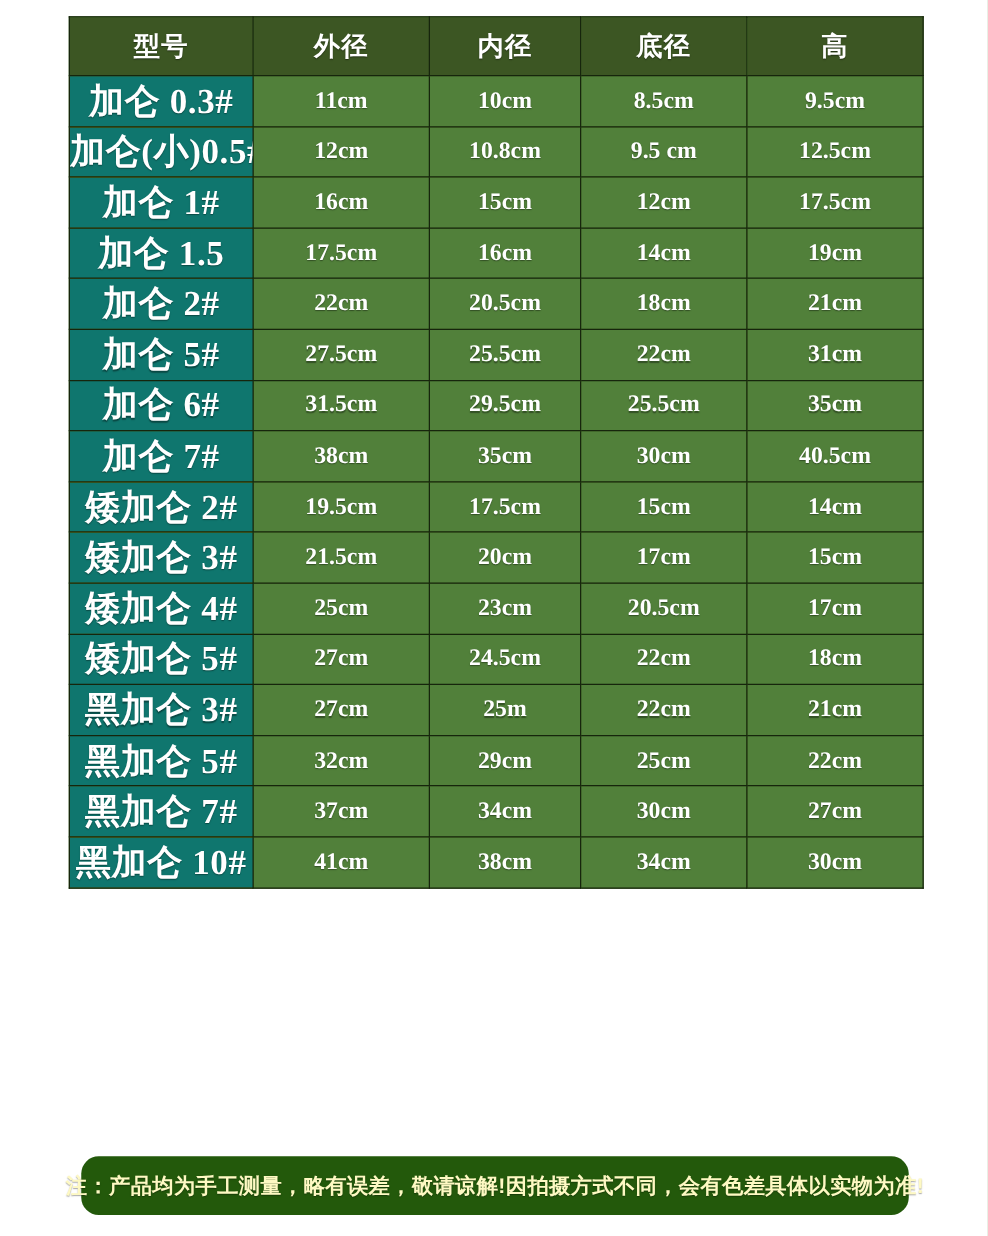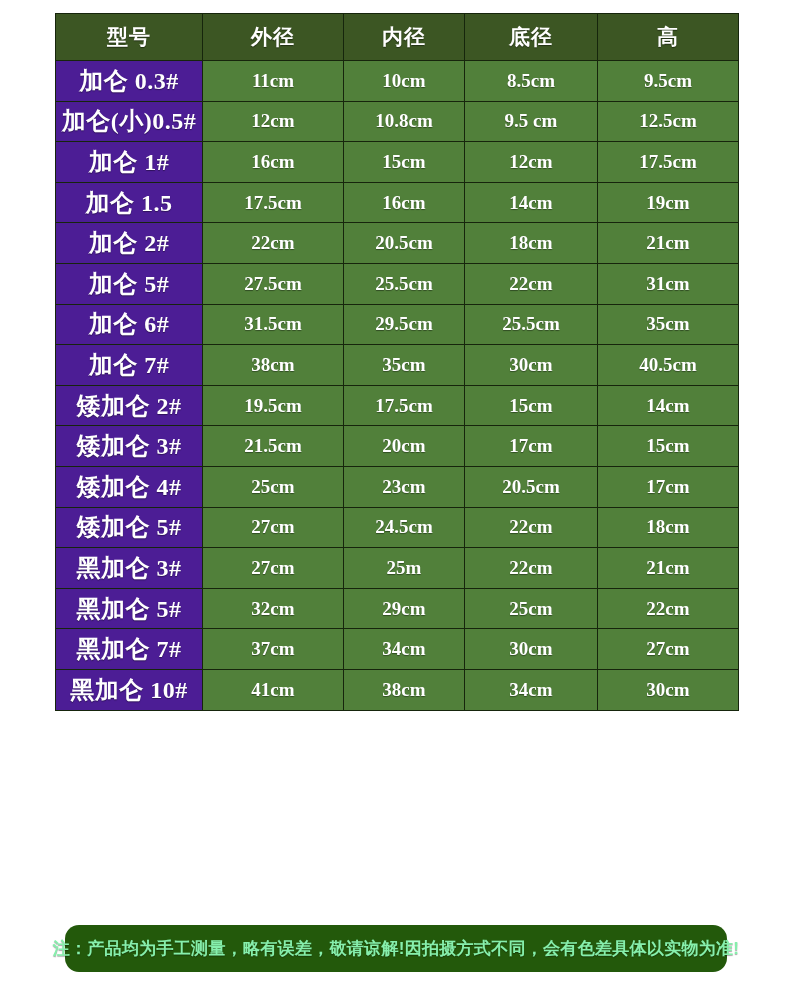--- a/index.html
+++ b/index.html
@@ -66,41 +66,41 @@
 
   #spec-table tbody td {
     background: #51803a;
     font-size: 19px;
     font-weight: bold;
     text-shadow: 0 1px 1px rgba(0,0,0,.4);
   }
 
   
   #spec-table tbody td.model-cell {
-    background: #4c1d95;
-    font-size: 24px;
+    background: #0f766e;
+    font-size: 28px;
     letter-spacing: .5px;
   }
 
   
   #footer-note {
     position: absolute;
     left: 65px;
     top: 925px;
     width: 662px;
     height: 47px;
     box-sizing: border-box;
     background: #23590b;
     border-radius: 14px;
     display: flex;
     align-items: center;
     justify-content: center;
   }
   #footer-note .note-text {
-    color: #86efac;
+    color: #fef9c3;
     font-family: "Liberation Sans", "DejaVu Sans", sans-serif;
     font-size: 17px;
     font-weight: bold;
     letter-spacing: .3px;
     white-space: nowrap;
     text-shadow: 0 1px 1px rgba(0,0,0,.35);
   }
 </style>
 </head>
 <body>

